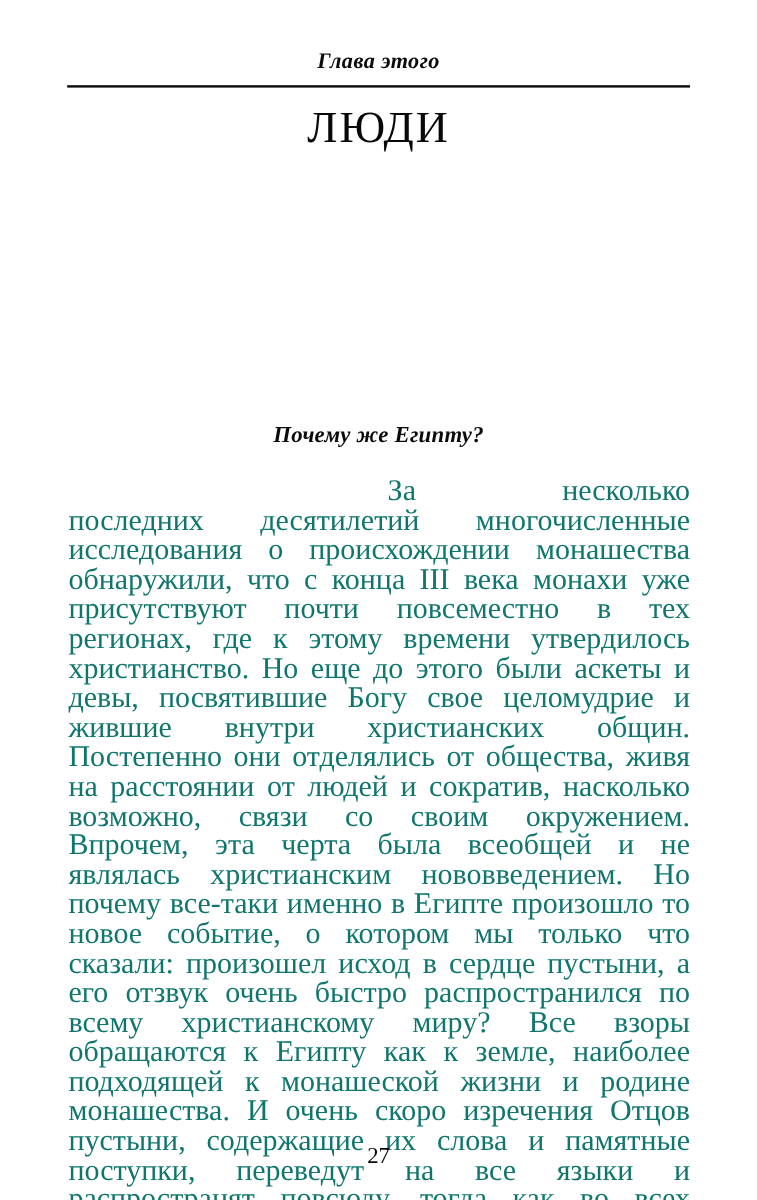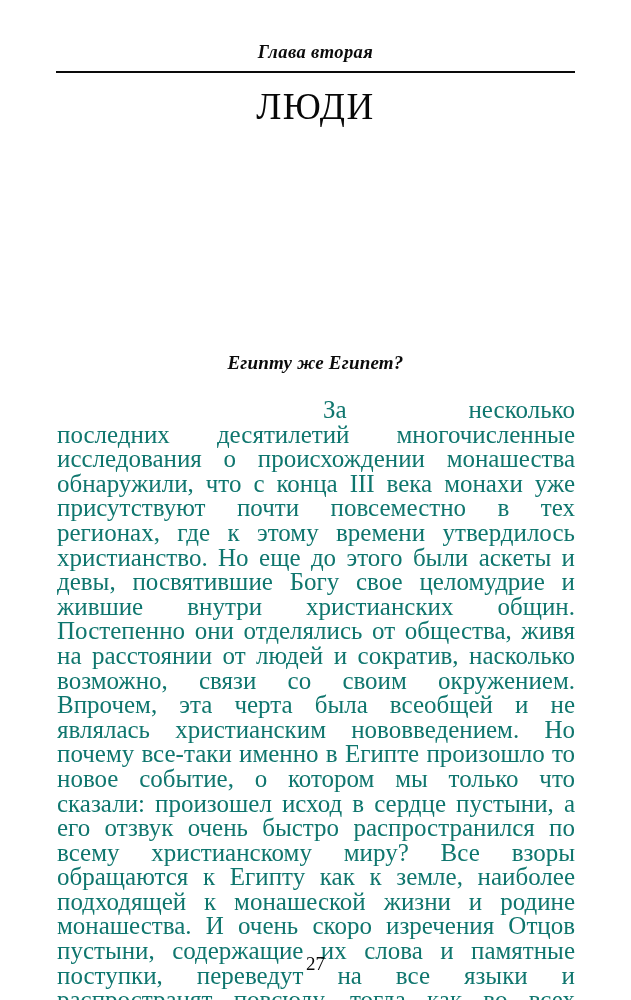--- a/index.html
+++ b/index.html
@@ -108,27 +108,27 @@
     font-size: 19px;
     line-height: 1;
     color: #090909;
   }
 </style>
 </head>
 <body>
 
 <div class="page">
 
-  <div class="running-head">Глава вторая</div>
+  <div class="running-head">Глава этого</div>
 
   <div class="head-rule"></div>
 
   <div class="chapter-title">ЛЮДИ</div>
 
-  <div class="section-heading">Египту же Египет?</div>
+  <div class="section-heading">Почему же Египту?</div>
 
   <div class="body-block">
     <p class="body-par">За несколько последних десятилетий многочисленные исследования о происхождении монашества обнаружили, что с конца III века монахи уже присутствуют почти повсеместно в тех регионах, где к этому времени утвердилось христианство. Но еще до этого были аскеты и девы, посвятившие Богу свое целомудрие и жившие внутри христианских общин. Постепенно они отделялись от общества, живя на расстоянии от людей и сократив, насколько возможно, связи со своим окружением. Впрочем, эта черта была всеобщей и не являлась христианским нововведением. Но почему все-таки именно в Египте произошло то новое событие, о котором мы только что сказали: произошел исход в сердце пустыни, а его отзвук очень быстро распространился по всему христианскому миру? Все взоры обращаются к Египту как к земле, наиболее подходящей к монашеской жизни и родине монашества. И очень скоро изречения Отцов пустыни, содержащие их слова и памятные поступки, переведут на все языки и распространят повсюду, тогда как во всех монашеских традициях, везде и во все времена, старцы говорили и делали удивительные вещи. У истоков этого движения мы видим лишь нескольких плохо образованных коптов скромного происхождения. Как же объяснить безмерное</p>
   </div>
 
   <div class="folio">27</div>
 
 </div>
 
 </body></html>

